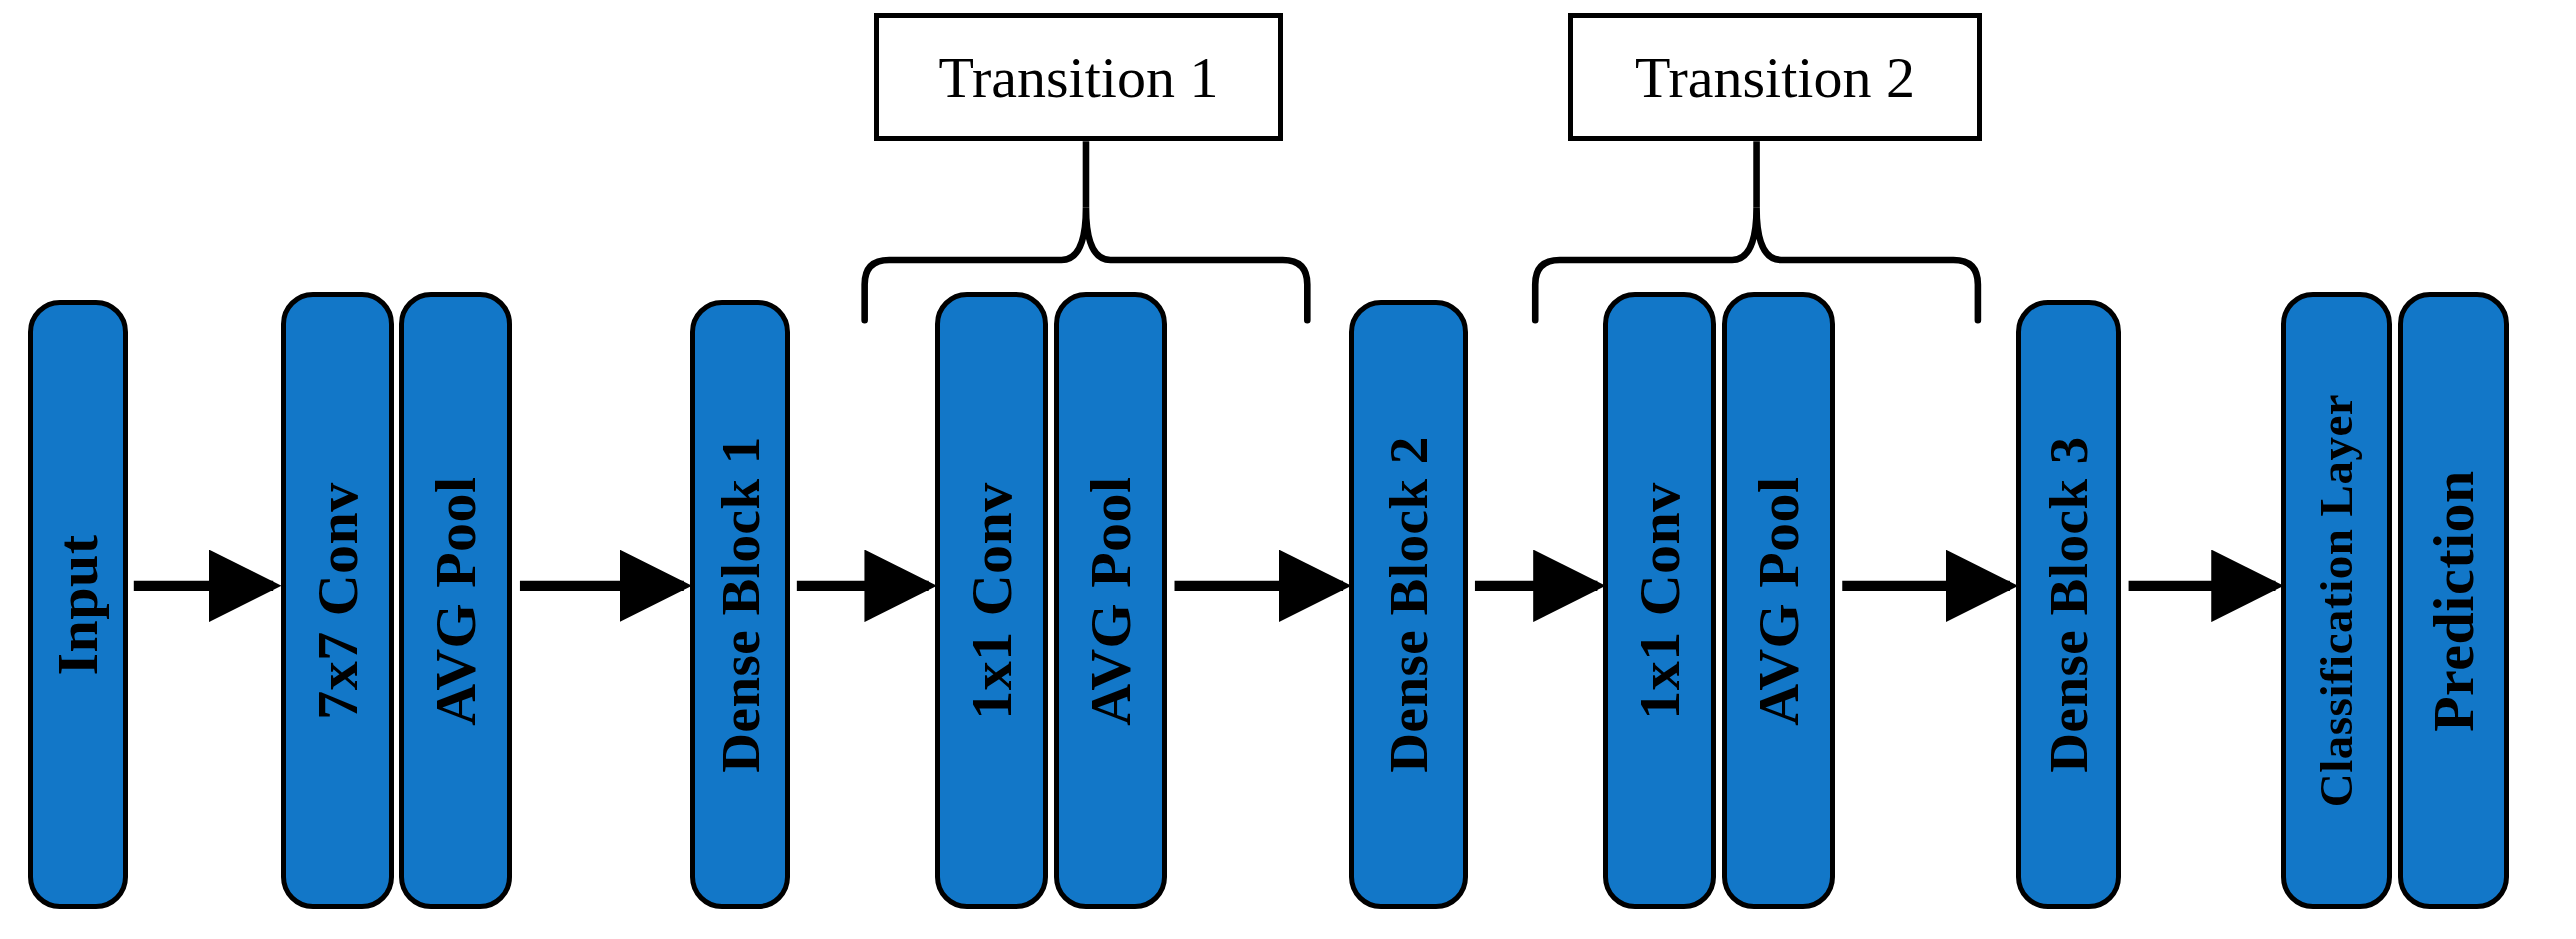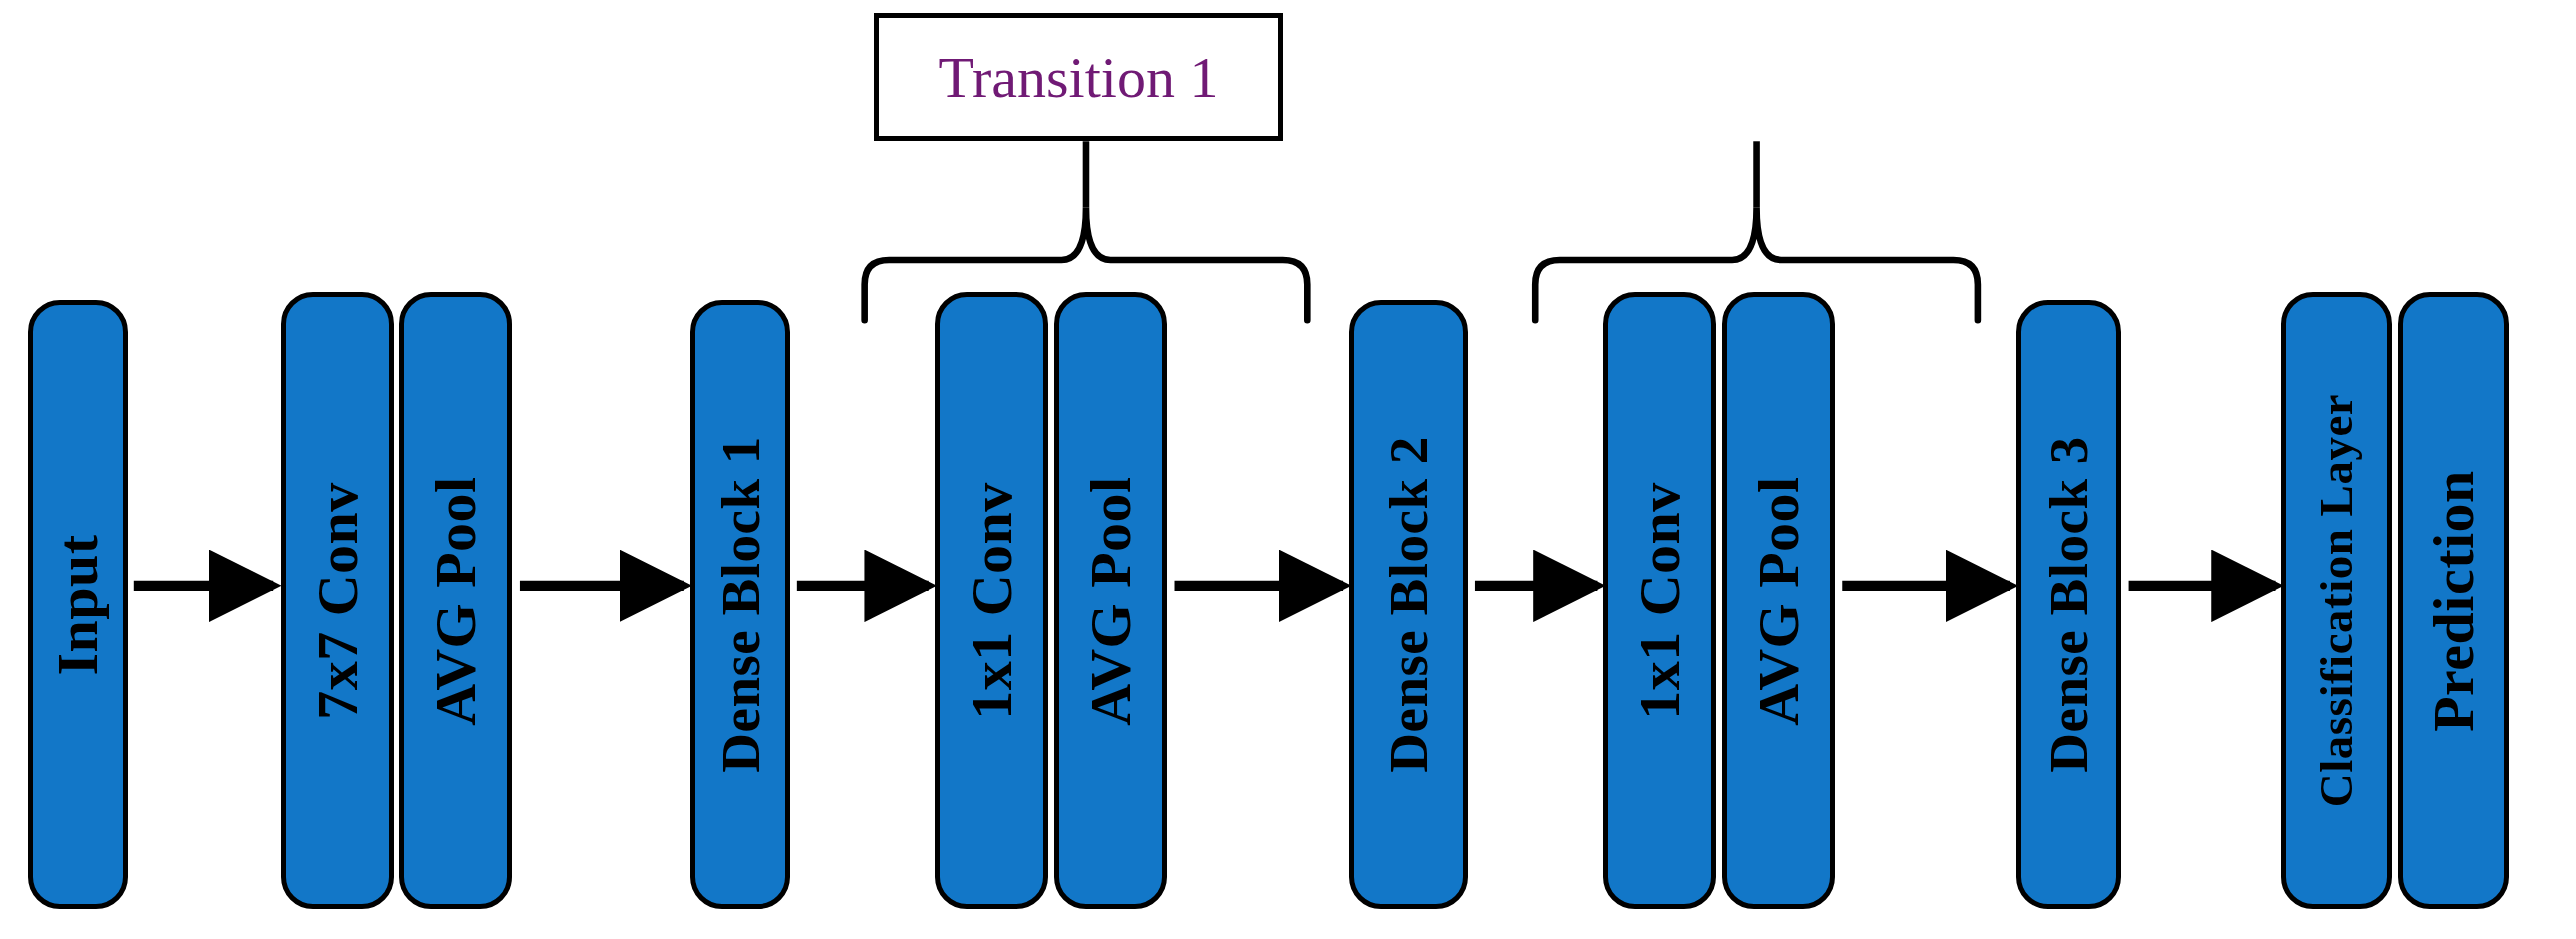--- a/index.html
+++ b/index.html
@@ -49,41 +49,44 @@
     background: #ffffff;
     border: 5.7px solid #000000;
     display: flex;
     align-items: center;
     justify-content: center;
   }
   .caption-box .ctext {
     font-family: "Liberation Serif", "DejaVu Serif", serif;
     font-size: 58px;
     font-weight: normal;
-    color: #701a75;
+    color: #000000;
     white-space: nowrap;
   }
 
   
   #vector-layer {
     position: absolute;
     left: 0;
     top: 0;
     width: 2576px;
     height: 939px;
     pointer-events: none;
   }
 </style>
 </head>
 <body>
 
 <div id="canvas">
 
   <div class="caption-box" id="caption-0" style="left: 874px; top: 13px; width: 409px; height: 128px;">
     <span class="ctext">Transition 1</span>
+  </div>
+  <div class="caption-box" id="caption-1" style="left: 1568px; top: 13px; width: 414px; height: 128px;">
+    <span class="ctext">Transition 2</span>
   </div>
 
   <div class="block" id="block-0" style="left: 28px; top: 300px; width: 100px; height: 609px; background: rgb(18, 119, 200); border-color: rgb(0, 0, 0);">
     <span class="vlabel fs-lg">Input</span>
   </div>
   <div class="block" id="block-1" style="left: 281px; top: 292px; width: 113px; height: 617px; background: rgb(18, 119, 200); border-color: rgb(0, 0, 0);">
     <span class="vlabel fs-lg">7x7 Conv</span>
   </div>
   <div class="block" id="block-2" style="left: 399px; top: 292px; width: 113px; height: 617px; background: rgb(18, 119, 200); border-color: rgb(0, 0, 0);">
     <span class="vlabel fs-lg">AVG Pool</span>

